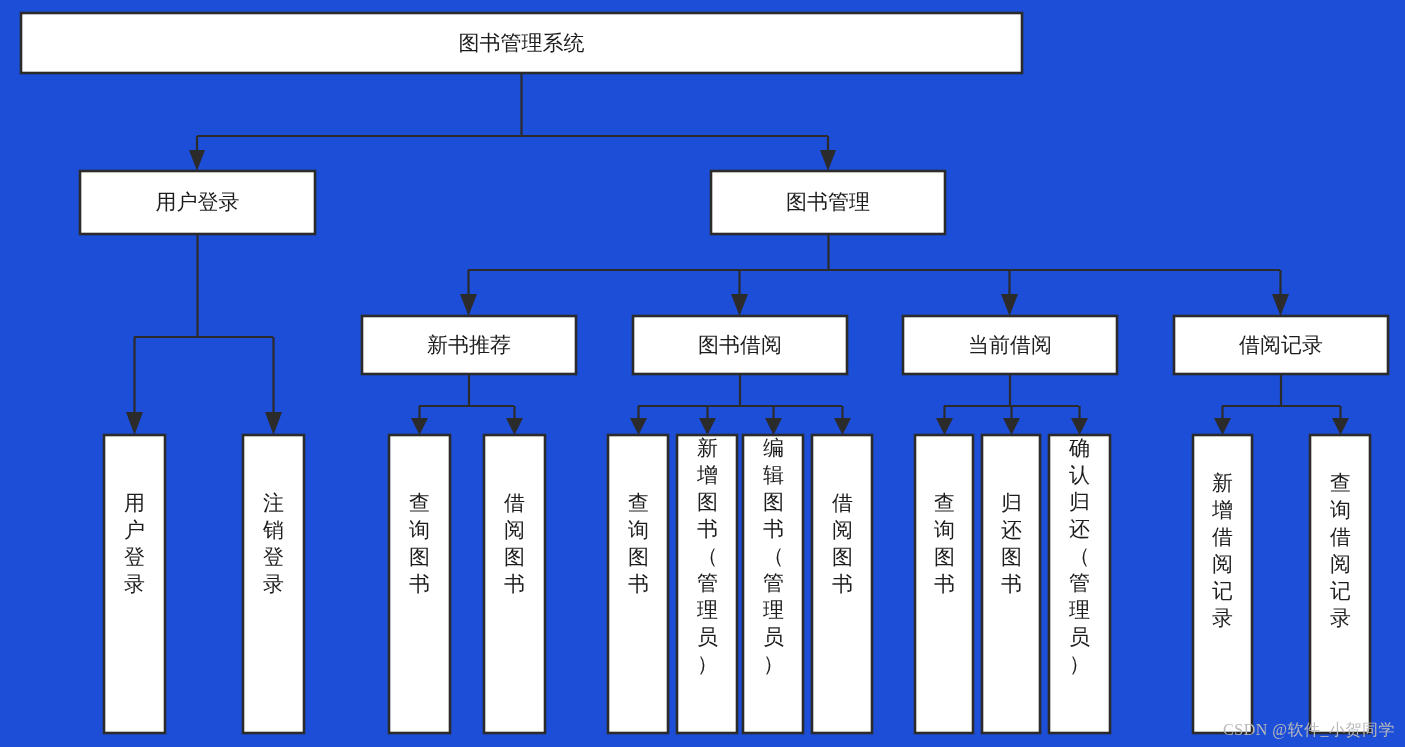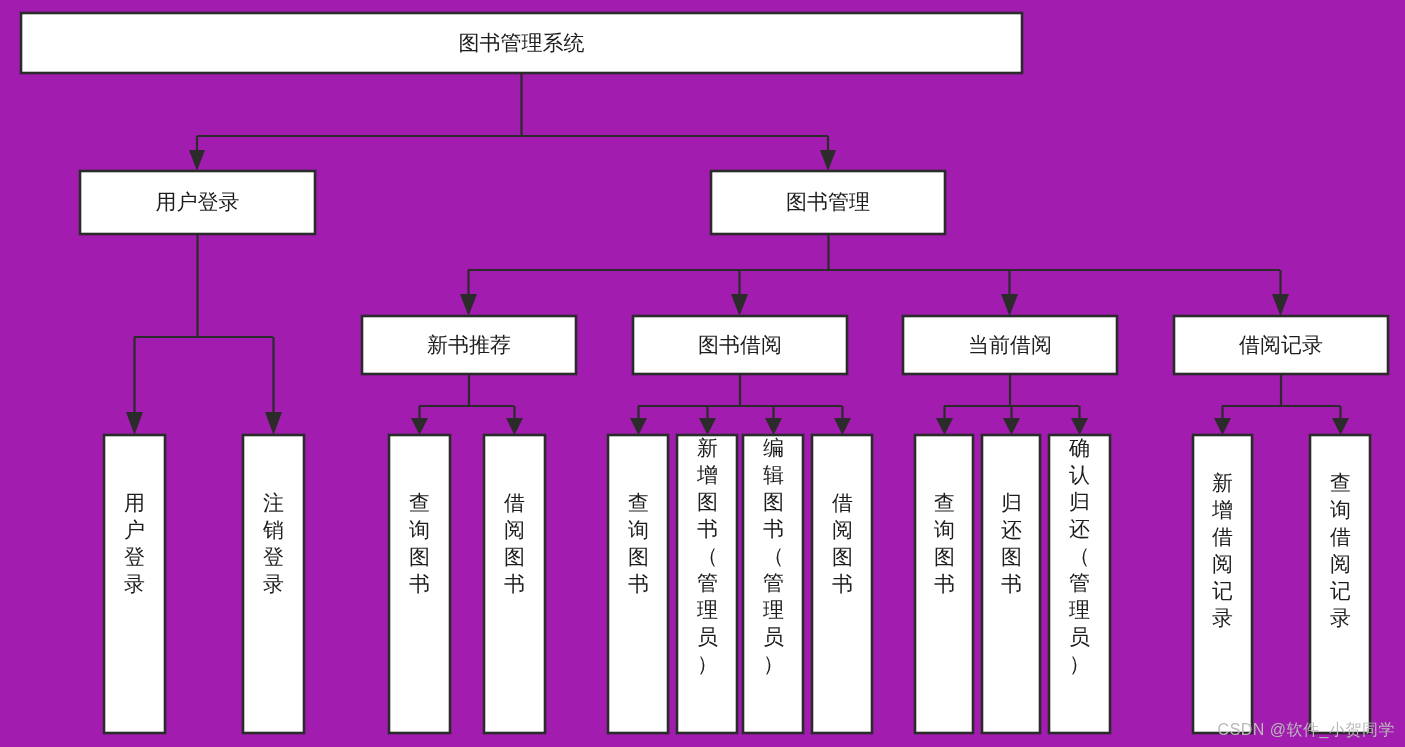--- a/index.html
+++ b/index.html
@@ -10,21 +10,21 @@
   body {
     width: 1405px;
     height: 747px;
     font-family: "Liberation Sans", "DejaVu Sans", sans-serif;
     overflow: hidden;
   }
   #diagram-root {
     position: relative;
     width: 1405px;
     height: 747px;
-    background: #a21caf;
+    background: #1d4ed8;
   }
   svg#tree-svg {
     position: absolute;
     top: 0;
     left: 0;
     width: 1405px;
     height: 747px;
     display: block;
   }
   .node-rect {
@@ -52,21 +52,21 @@
   .node-label-v {
     font-family: "Liberation Sans", "DejaVu Sans", sans-serif;
     font-size: 21px;
     fill: #1d1d1d;
     text-anchor: middle;
   }
   .watermark {
     position: absolute;
     right: 10px;
     bottom: 6px;
-    font-family: Liberation Sans, sans-serif;
+    font-family: Liberation Serif, serif;
     font-size: 16px;
     color: #b9b9b9;
     letter-spacing: 0.5px;
     white-space: nowrap;
     pointer-events: none;
   }
 </style>
 </head>
 <body>
 

